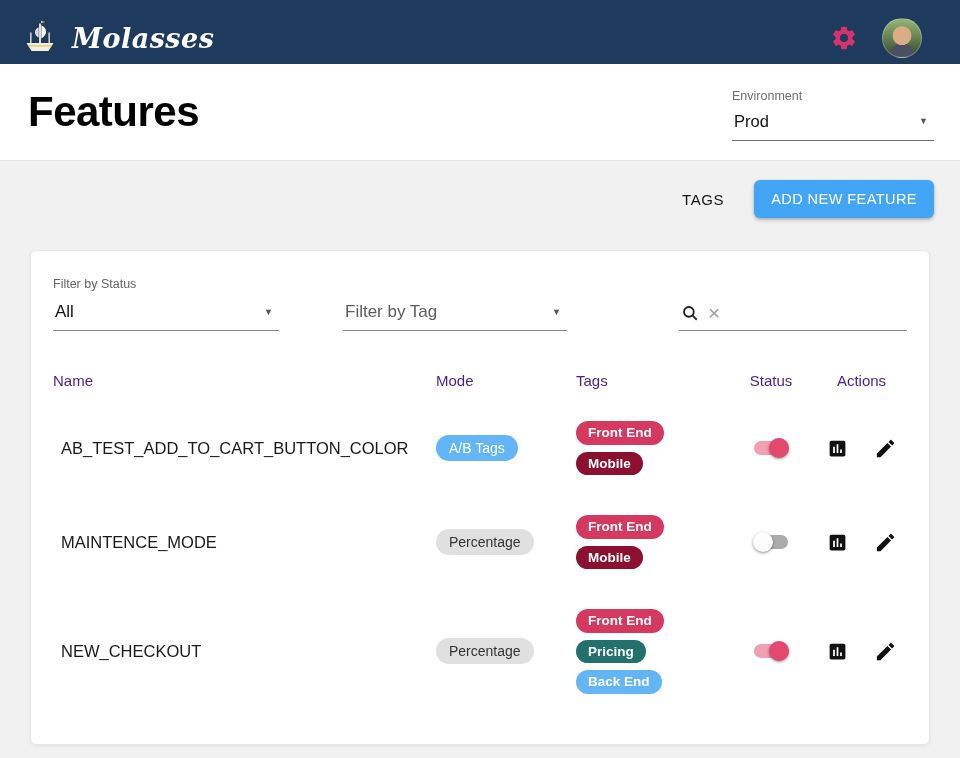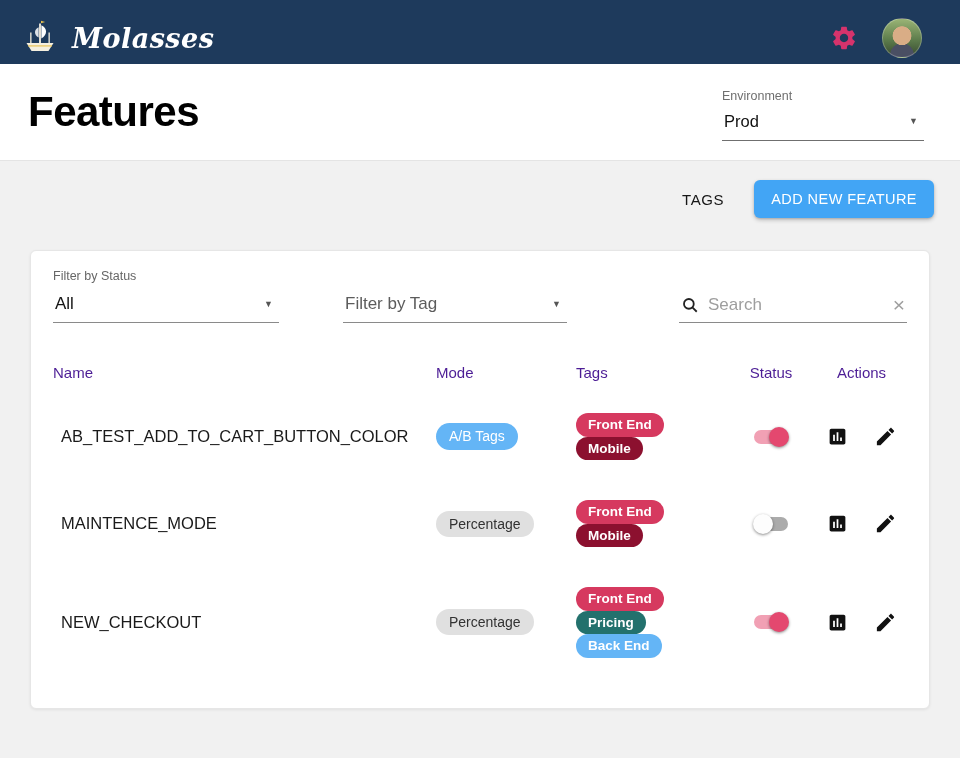--- a/index.html
+++ b/index.html
@@ -39,21 +39,21 @@
     border: 1px solid rgba(255,255,255,.25);
   }
 
   
   .page-header {
     background: #ffffff;
     height: 97px;
     display: flex;
     align-items: center;
     justify-content: space-between;
-    padding: 0 36px 0 28px;
+    padding: 0 26px 0 28px;
     border-bottom: 1px solid #e4e4e4;
   }
   .page-title {
     font-size: 42px;
     font-weight: bold;
     letter-spacing: -.5px;
     color: #000;
   }
   .env-block { width: 202px; padding-top: 6px; }
   .env-label { font-size: 12.5px; color: #6f6f6f; margin-bottom: 7px; }
@@ -88,21 +88,21 @@
   .card {
     background: #fff;
     margin: 0 6px;
     border-radius: 6px;
     border: 1px solid #e6e6e6;
     box-shadow: 0 1px 3px rgba(0,0,0,.07);
     padding: 18px 22px 30px;
   }
 
   .filters { display: flex; align-items: flex-end; }
-  .filter-status { width: 226px; }
+  .filter-status { width: 226px; margin-top: 8px; }
   .filter-label { font-size: 12.5px; color: #666; margin-bottom: 9px; }
   .underline-select {
     display: flex; align-items: center; justify-content: space-between;
     border-bottom: 1px solid #8a8a8a;
     padding: 2px 6px 8px 2px;
     font-size: 17px; color: #141414;
     cursor: pointer;
   }
   .filter-tag { width: 224px; margin-left: 64px; }
   .filter-tag .underline-select { color: #5c5c5c; gap: 33px; }
@@ -141,21 +141,21 @@
     border-radius: 15px;
     line-height: 1.15;
     white-space: nowrap;
   }
   .tagchip {
     font-size: 13.5px;
     font-weight: bold;
     padding: 4px 12px;
     border-radius: 13px;
   }
-  .tags-cell { display: flex; flex-direction: column; align-items: flex-start; gap: 0; }
+  .tags-cell { display: flex; flex-direction: column; align-items: flex-start; gap: 7px; }
 
   
   .switch { width: 36px; height: 20px; position: relative; cursor: pointer; }
   .switch .track {
     position: absolute; left: 1px; top: 3px;
     width: 34px; height: 14px; border-radius: 7px;
     background: #ababab;
   }
   .switch .thumb {
     position: absolute; top: 0; left: 0;
@@ -232,21 +232,20 @@
           <span class="arrow">▼</span>
         </div>
       </div>
       <div class="searchbox">
         <span style="line-height:0">
           <svg width="18" height="18" viewBox="0 0 24 24" fill="none" stroke="#222" stroke-width="2.4">
             <circle cx="10.5" cy="10.5" r="6.5"></circle>
               <line x1="15.5" y1="15.5" x2="21" y2="21"></line>
           </svg>
         </span>
-        <input type="text" placeholder="Search" style="">
         <span class="clear-x">×</span>
       </div>
     </div>
 
     <div class="table">
       <div class="trow thead">
         <div>Name</div>
         <div>Mode</div>
         <div>Tags</div>
         <div class="th-status">Status</div>

